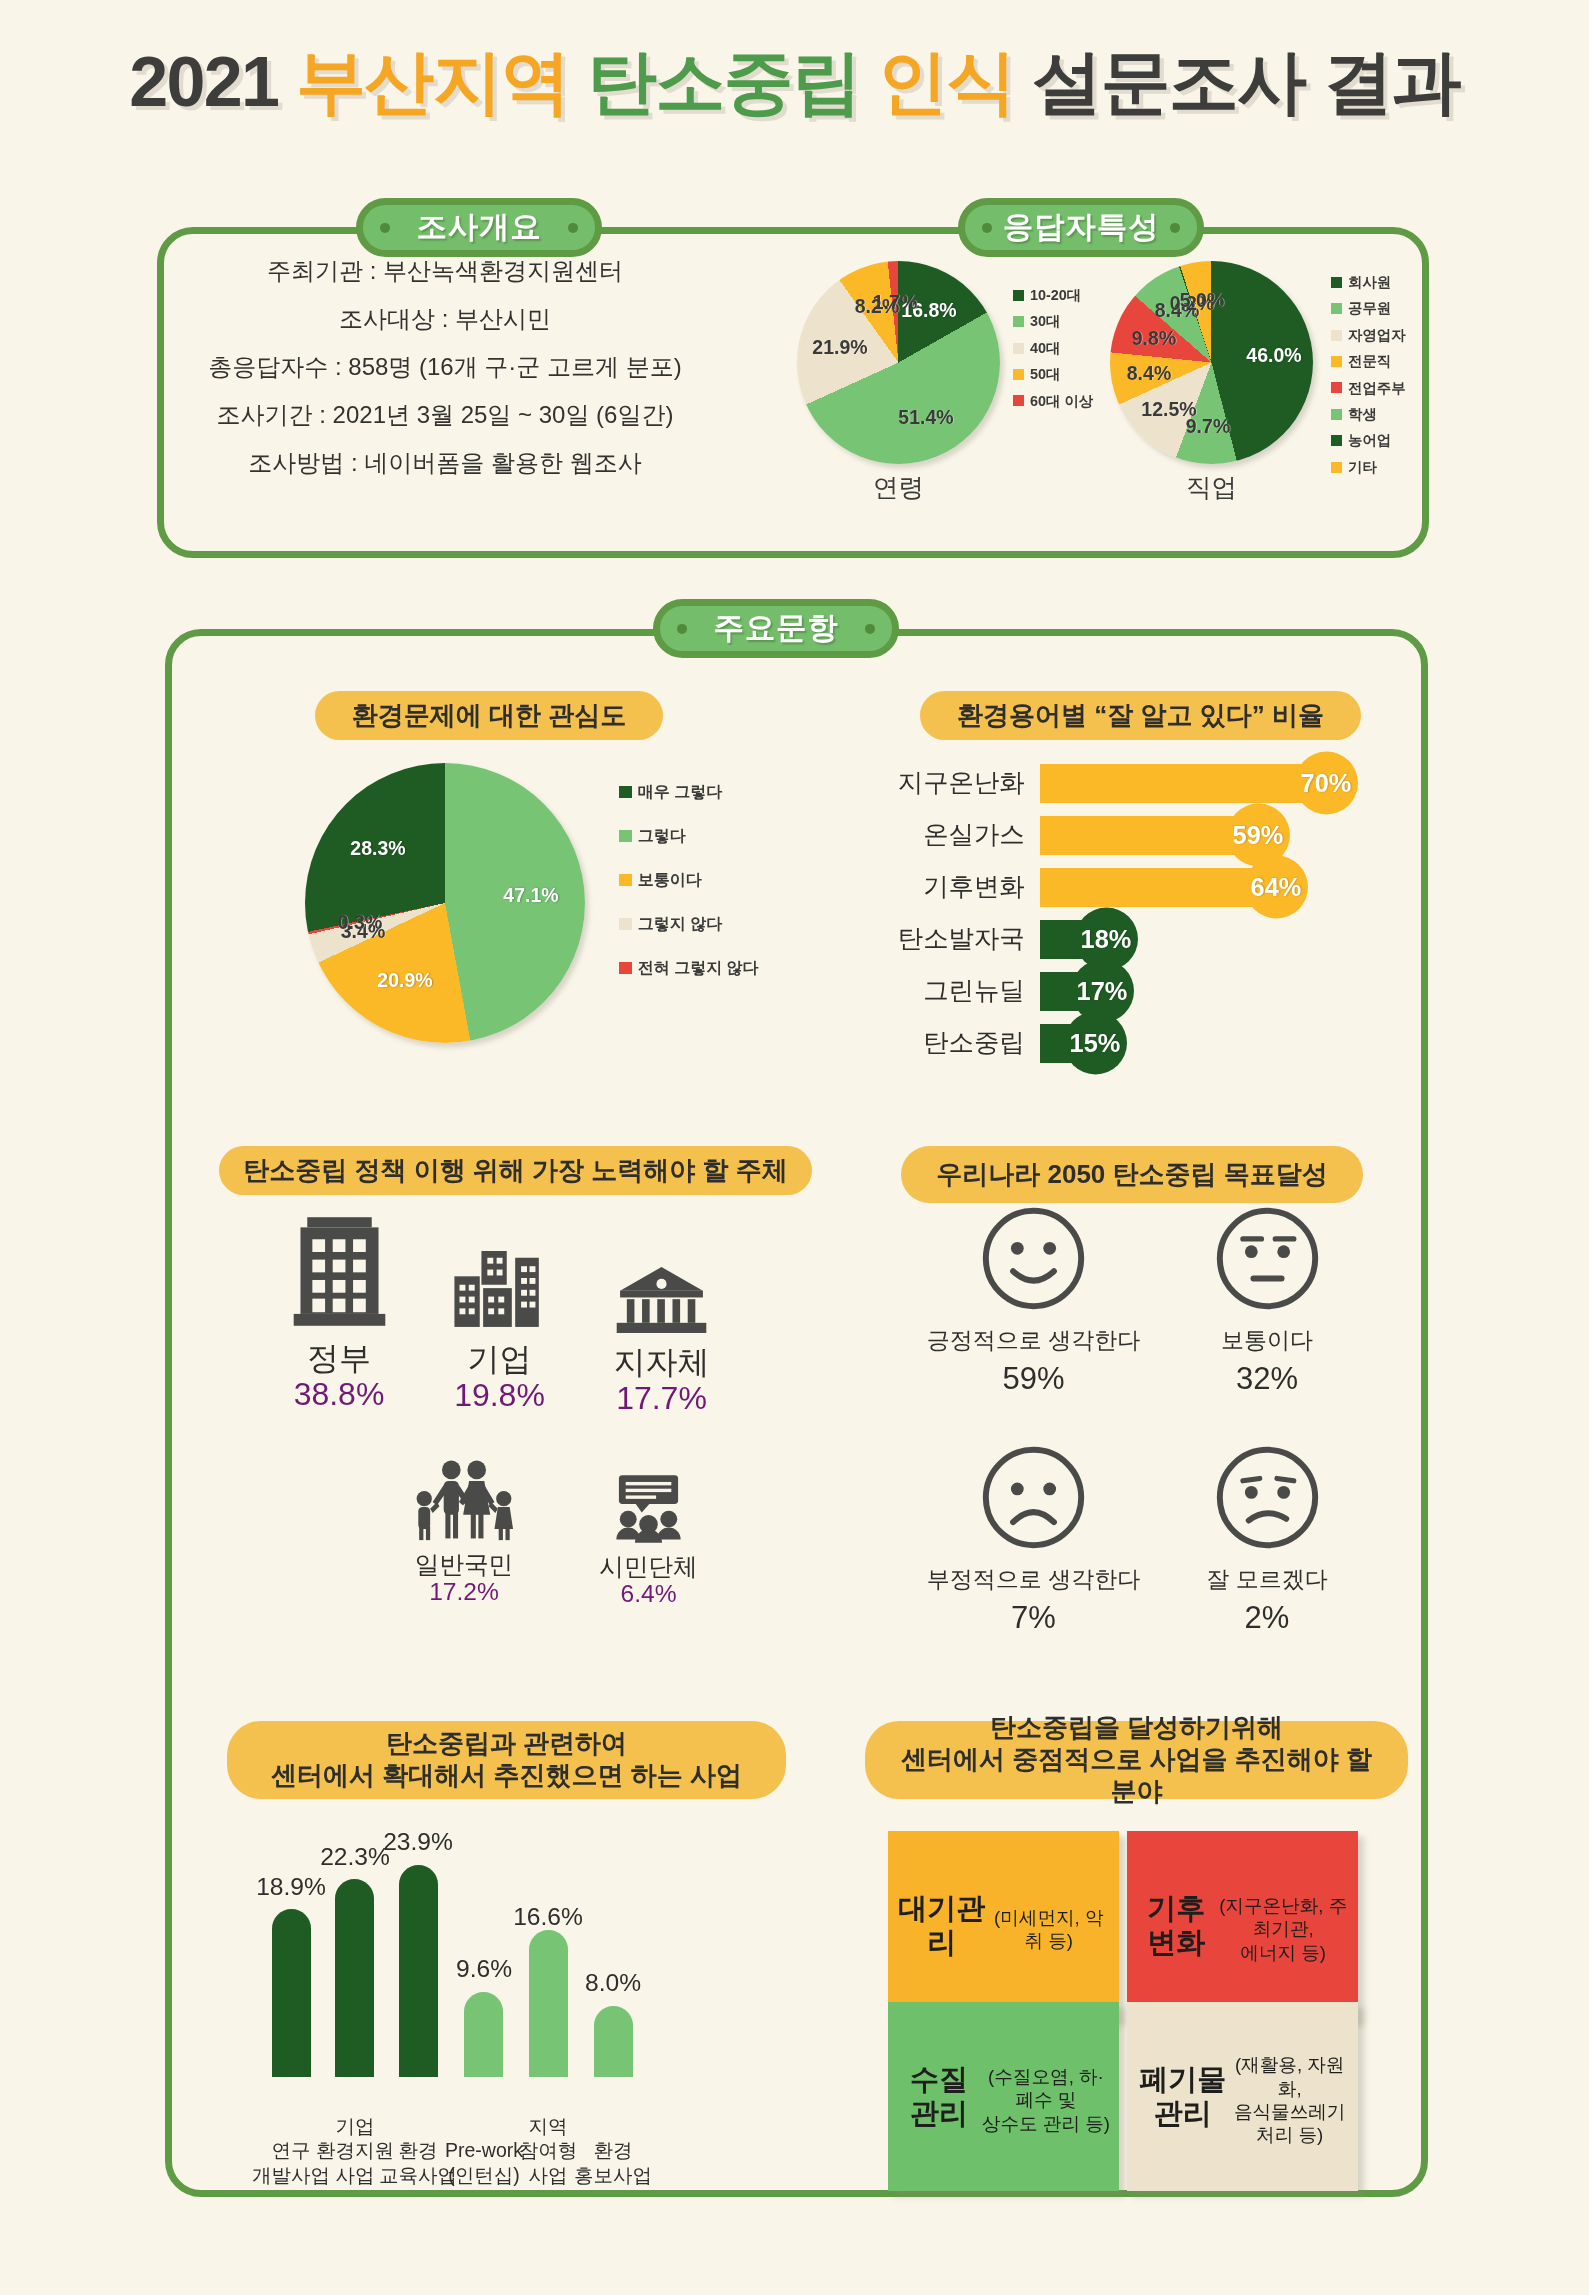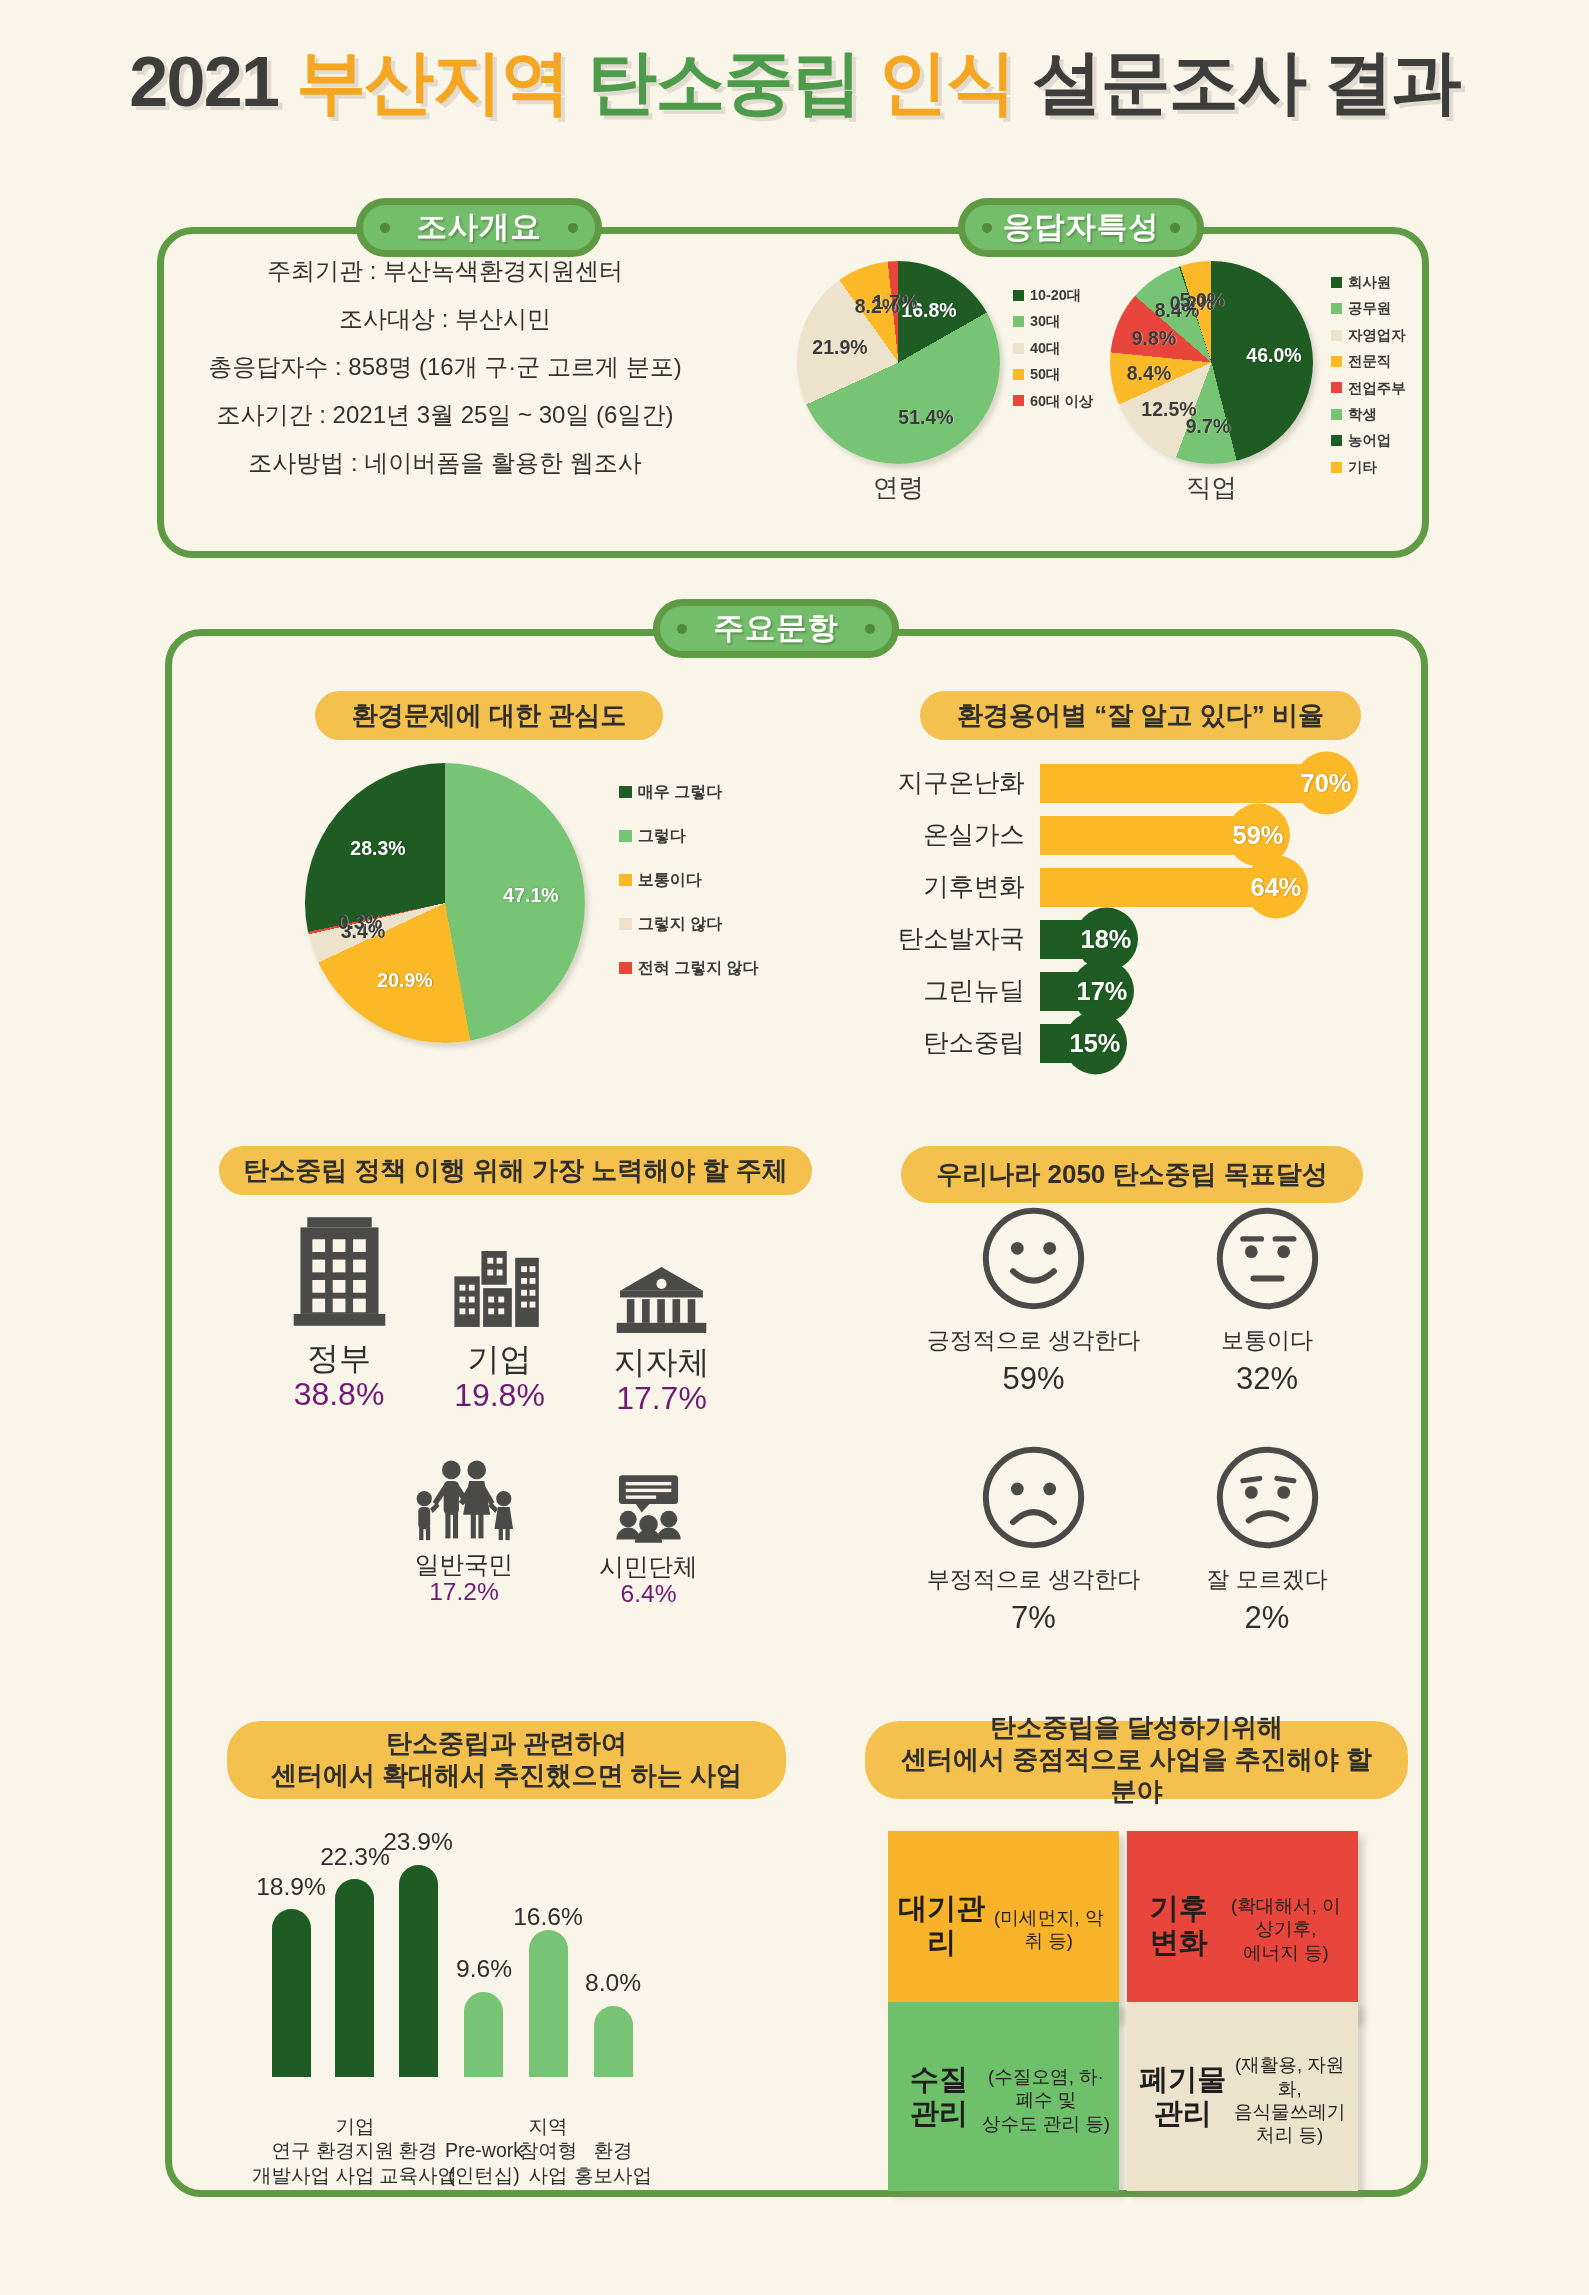--- a/index.html
+++ b/index.html
@@ -586,21 +586,21 @@
 <div id="fields">
   <div class="fbox" style="left: 0px; top: 0px; background: rgb(248, 179, 43);">
     <div class="ftitle">대기관리</div>
     <div class="fsub">
         <div>(미세먼지, 악취 등)</div>
       </div>
   </div>
   <div class="fbox" style="left: 239px; top: 0px; background: rgb(232, 69, 60);">
     <div class="ftitle">기후변화</div>
     <div class="fsub">
-        <div>(확대해서, 이상기후,</div>
+        <div>(지구온난화, 주최기관,</div>
         <div>에너지 등)</div>
       </div>
   </div>
   <div class="fbox" style="left: 0px; top: 171px; background: rgb(110, 192, 106);">
     <div class="ftitle">수질관리</div>
     <div class="fsub">
         <div>(수질오염, 하·폐수 및</div>
         <div>상수도 관리 등)</div>
       </div>
   </div>

